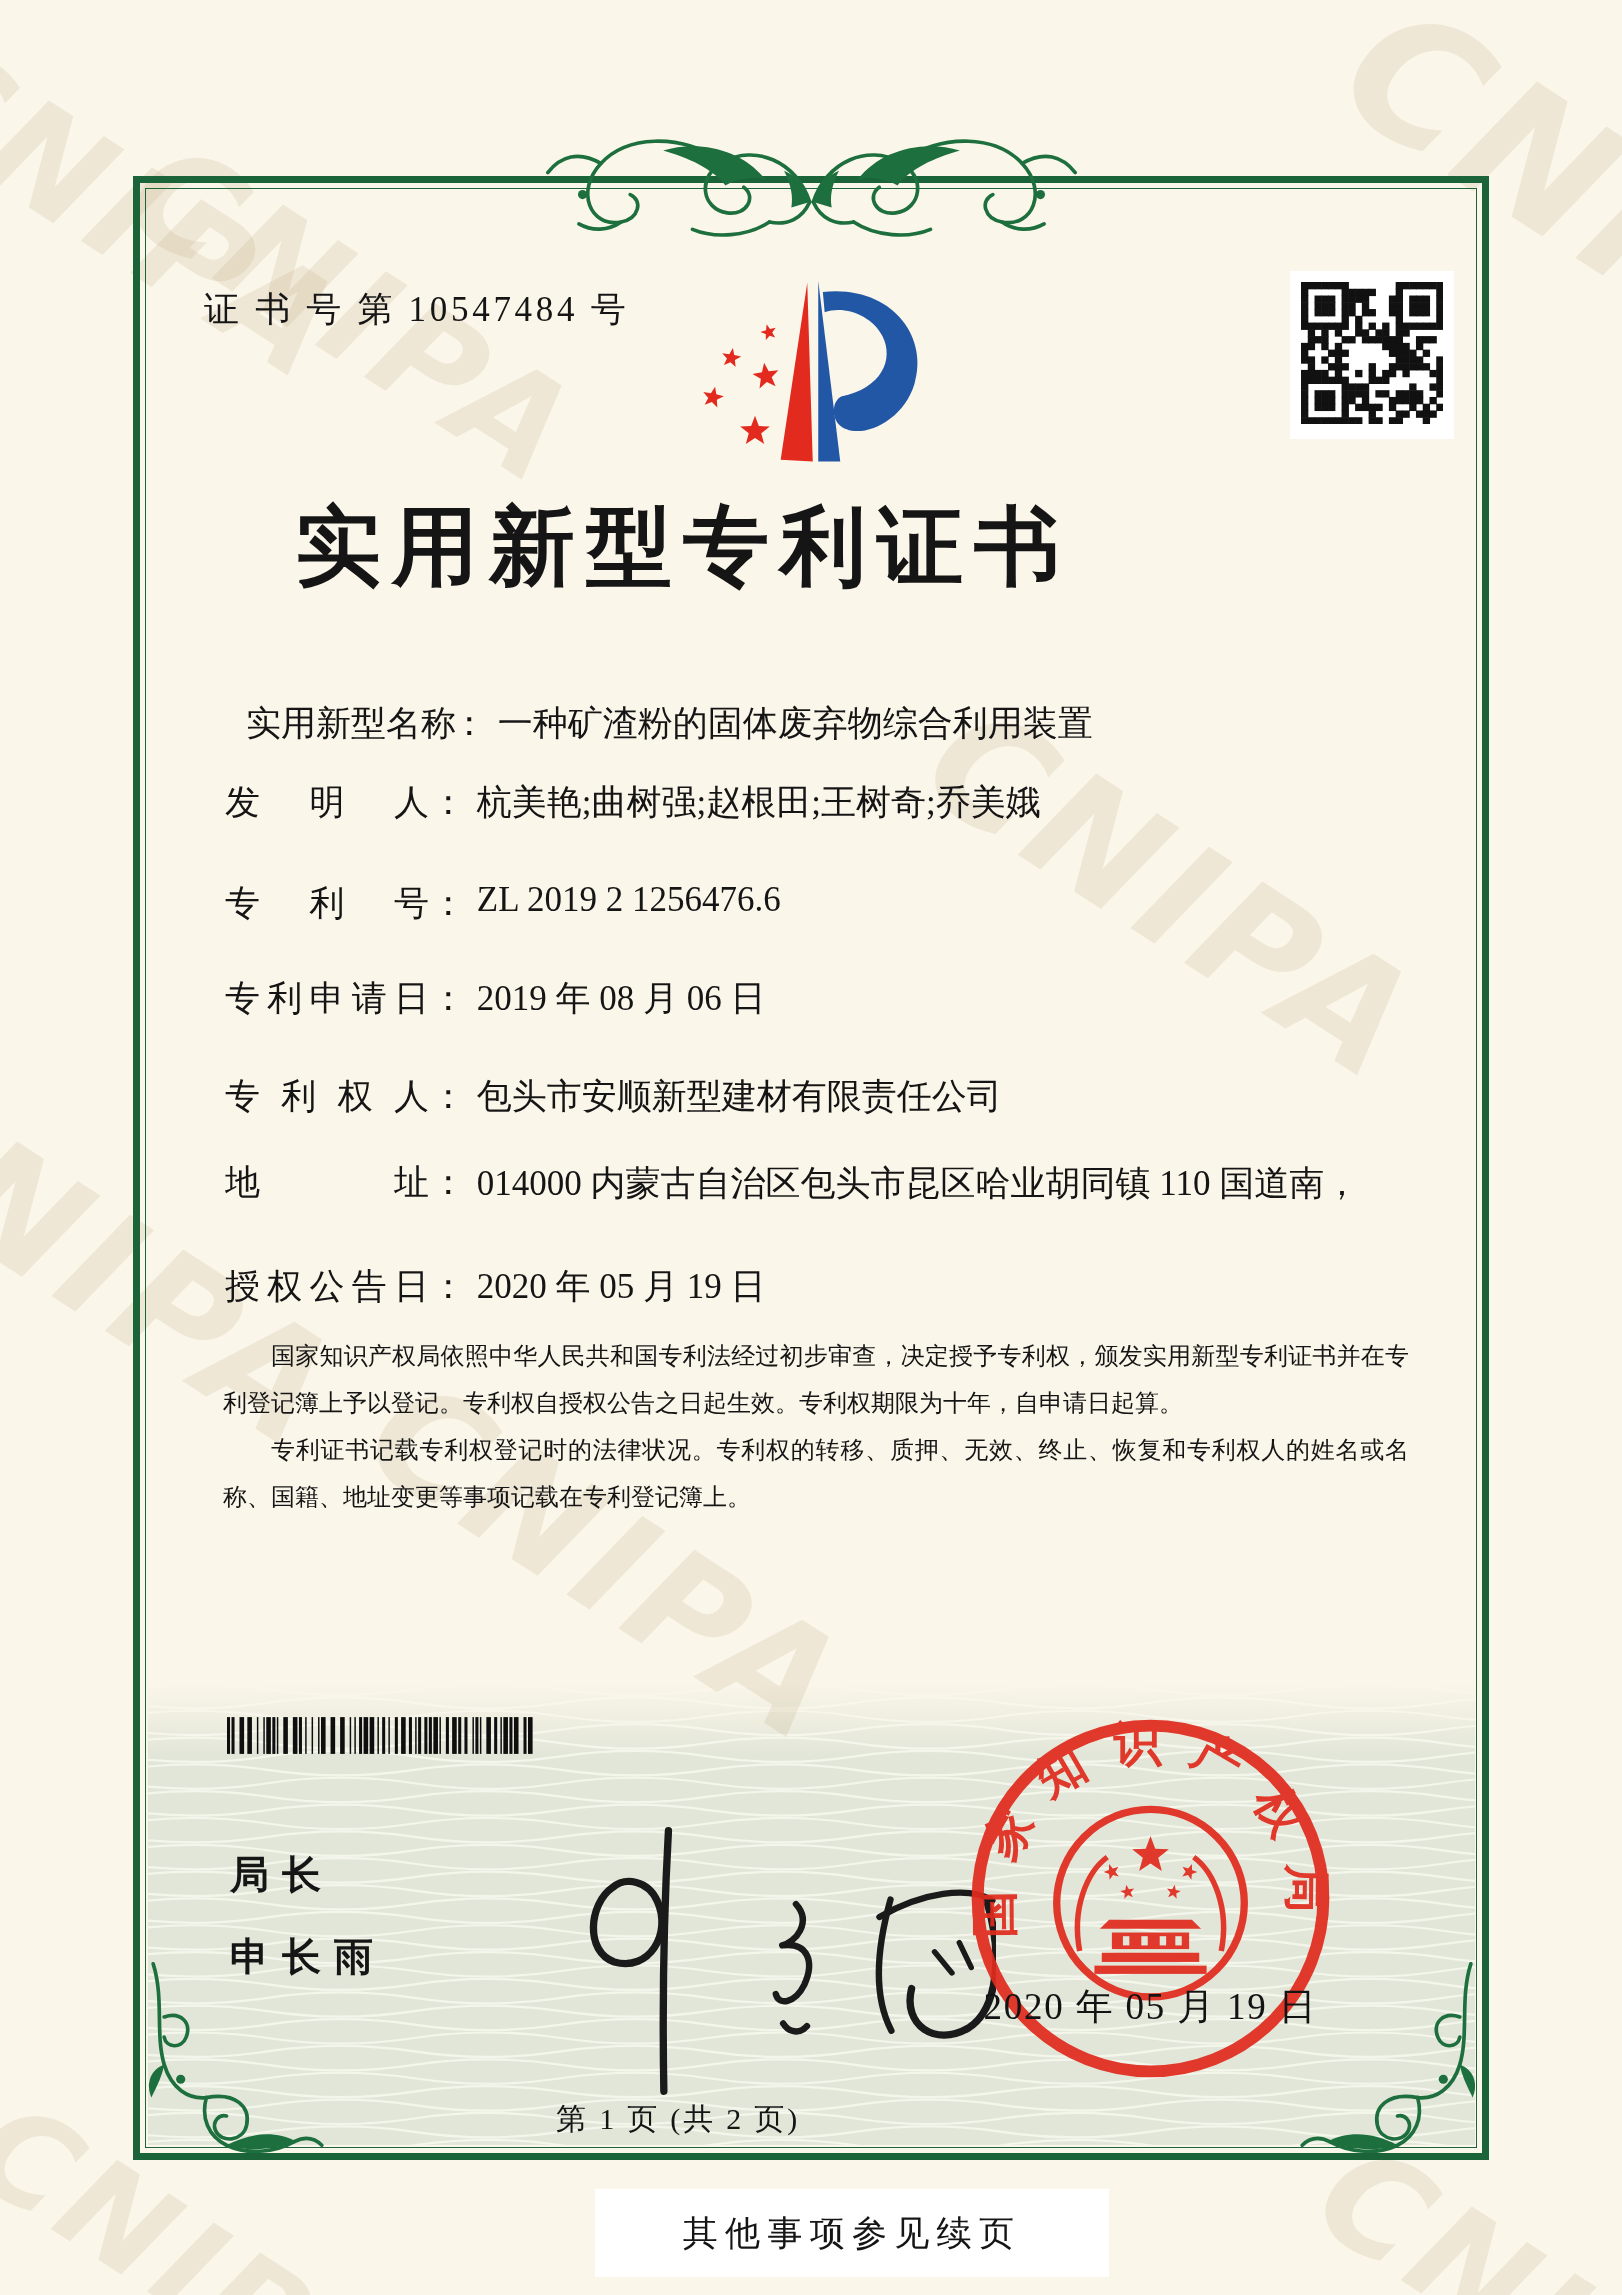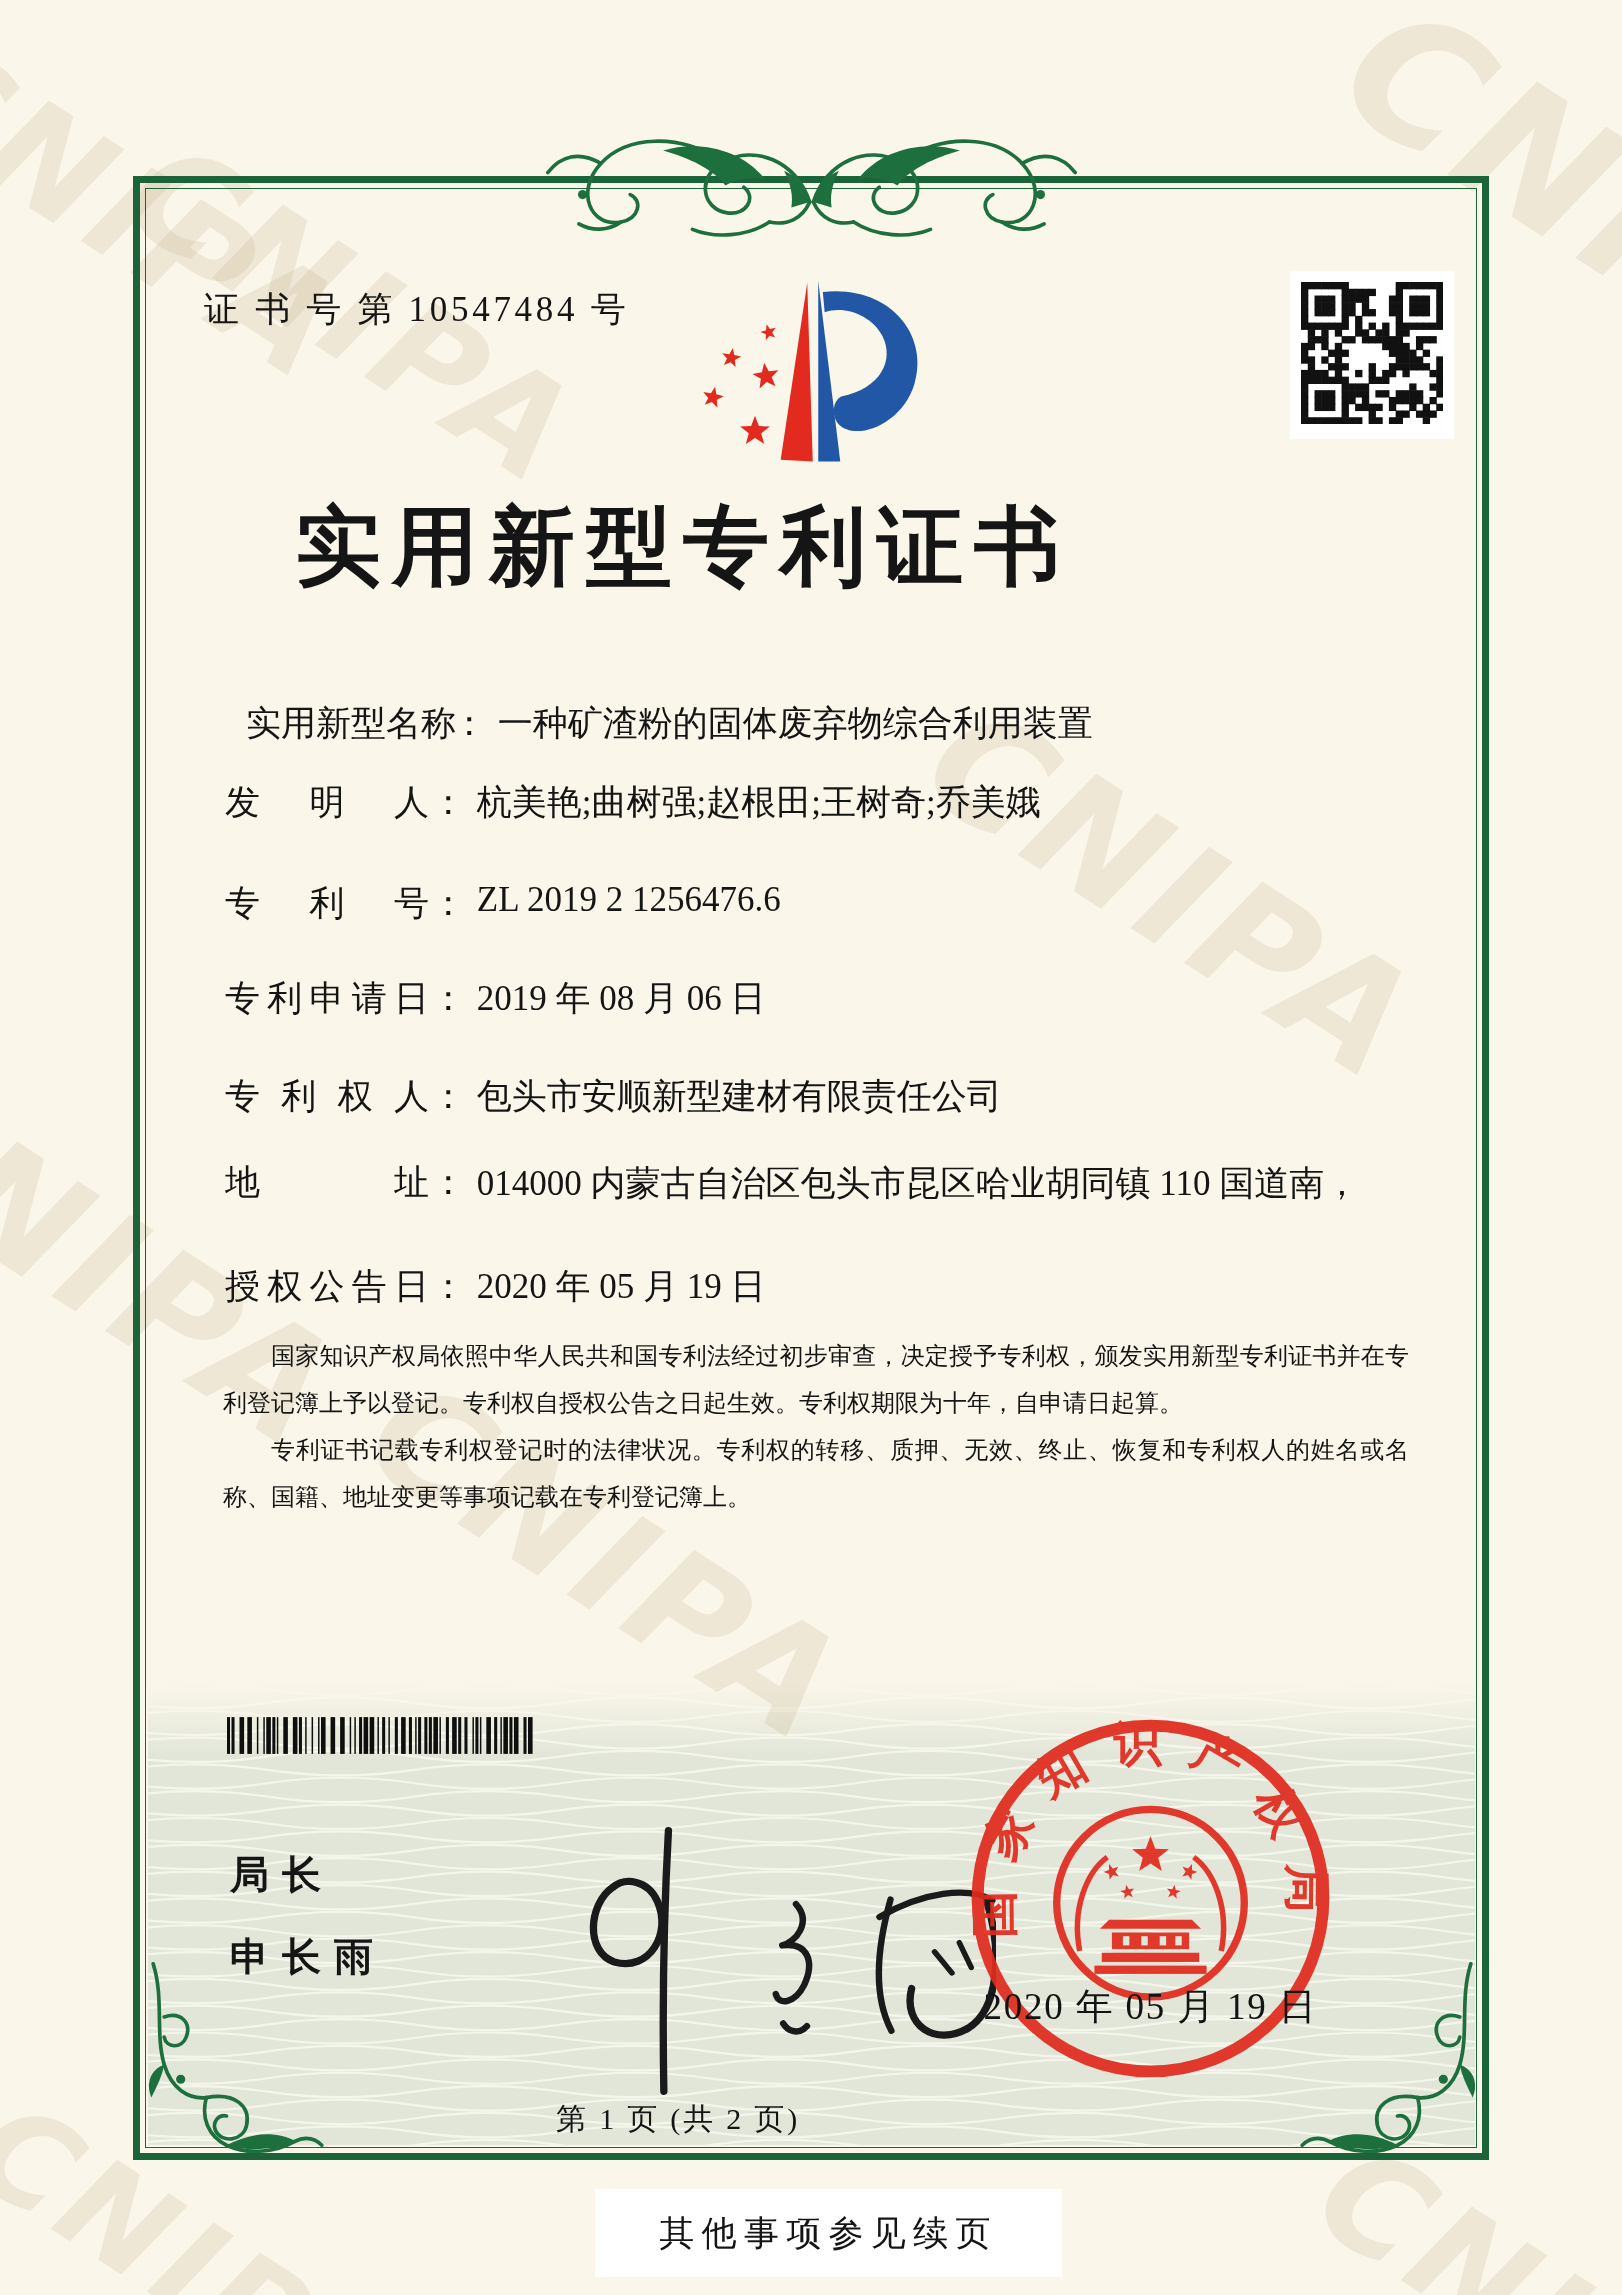--- a/index.html
+++ b/index.html
@@ -57,21 +57,21 @@
   .officer-title{position:absolute;left:230px;top:1848px;font-size:39px;letter-spacing:13px;
     font-family:"Liberation Sans","DejaVu Sans",sans-serif;font-weight:bold;z-index:5;}
   .officer-name{position:absolute;left:230px;top:1930px;font-size:39px;letter-spacing:13px;
     font-family:"Liberation Sans","DejaVu Sans",sans-serif;font-weight:bold;z-index:5;}
   .signature{position:absolute;left:473px;top:1814px;z-index:6;}
   .seal{position:absolute;left:962px;top:1710px;opacity:.93;z-index:6;}
   .seal-date{position:absolute;left:967px;top:1982px;width:367px;text-align:center;
     font-size:37px;letter-spacing:1.8px;color:#131313;z-index:7;}
   .page-no{position:absolute;left:0;top:2099px;width:1356px;text-align:center;
     font-size:30px;letter-spacing:2.8px;z-index:5;}
-  .note-box{position:absolute;left:595px;top:2189px;width:467px;height:88px;background:#ffffff;
+  .note-box{position:absolute;left:595px;top:2189px;width:514px;height:88px;background:#ffffff;
     display:flex;align-items:center;justify-content:center;
     font-size:35px;letter-spacing:7.3px;z-index:5;}
 </style>
 </head>
 <body>
 
 <div class="wm" style="left:-46px;top:5.5px;font-size:138px;">CNIPA</div>
 <div class="wm" style="left:188px;top:110px;font-size:138px;">CNIPA</div>
 <div class="wm" style="left:1419px;top:-37px;font-size:174px;">CNIPA</div>
 <div class="wm" style="left:992px;top:670px;font-size:152px;">CNIPA</div>

